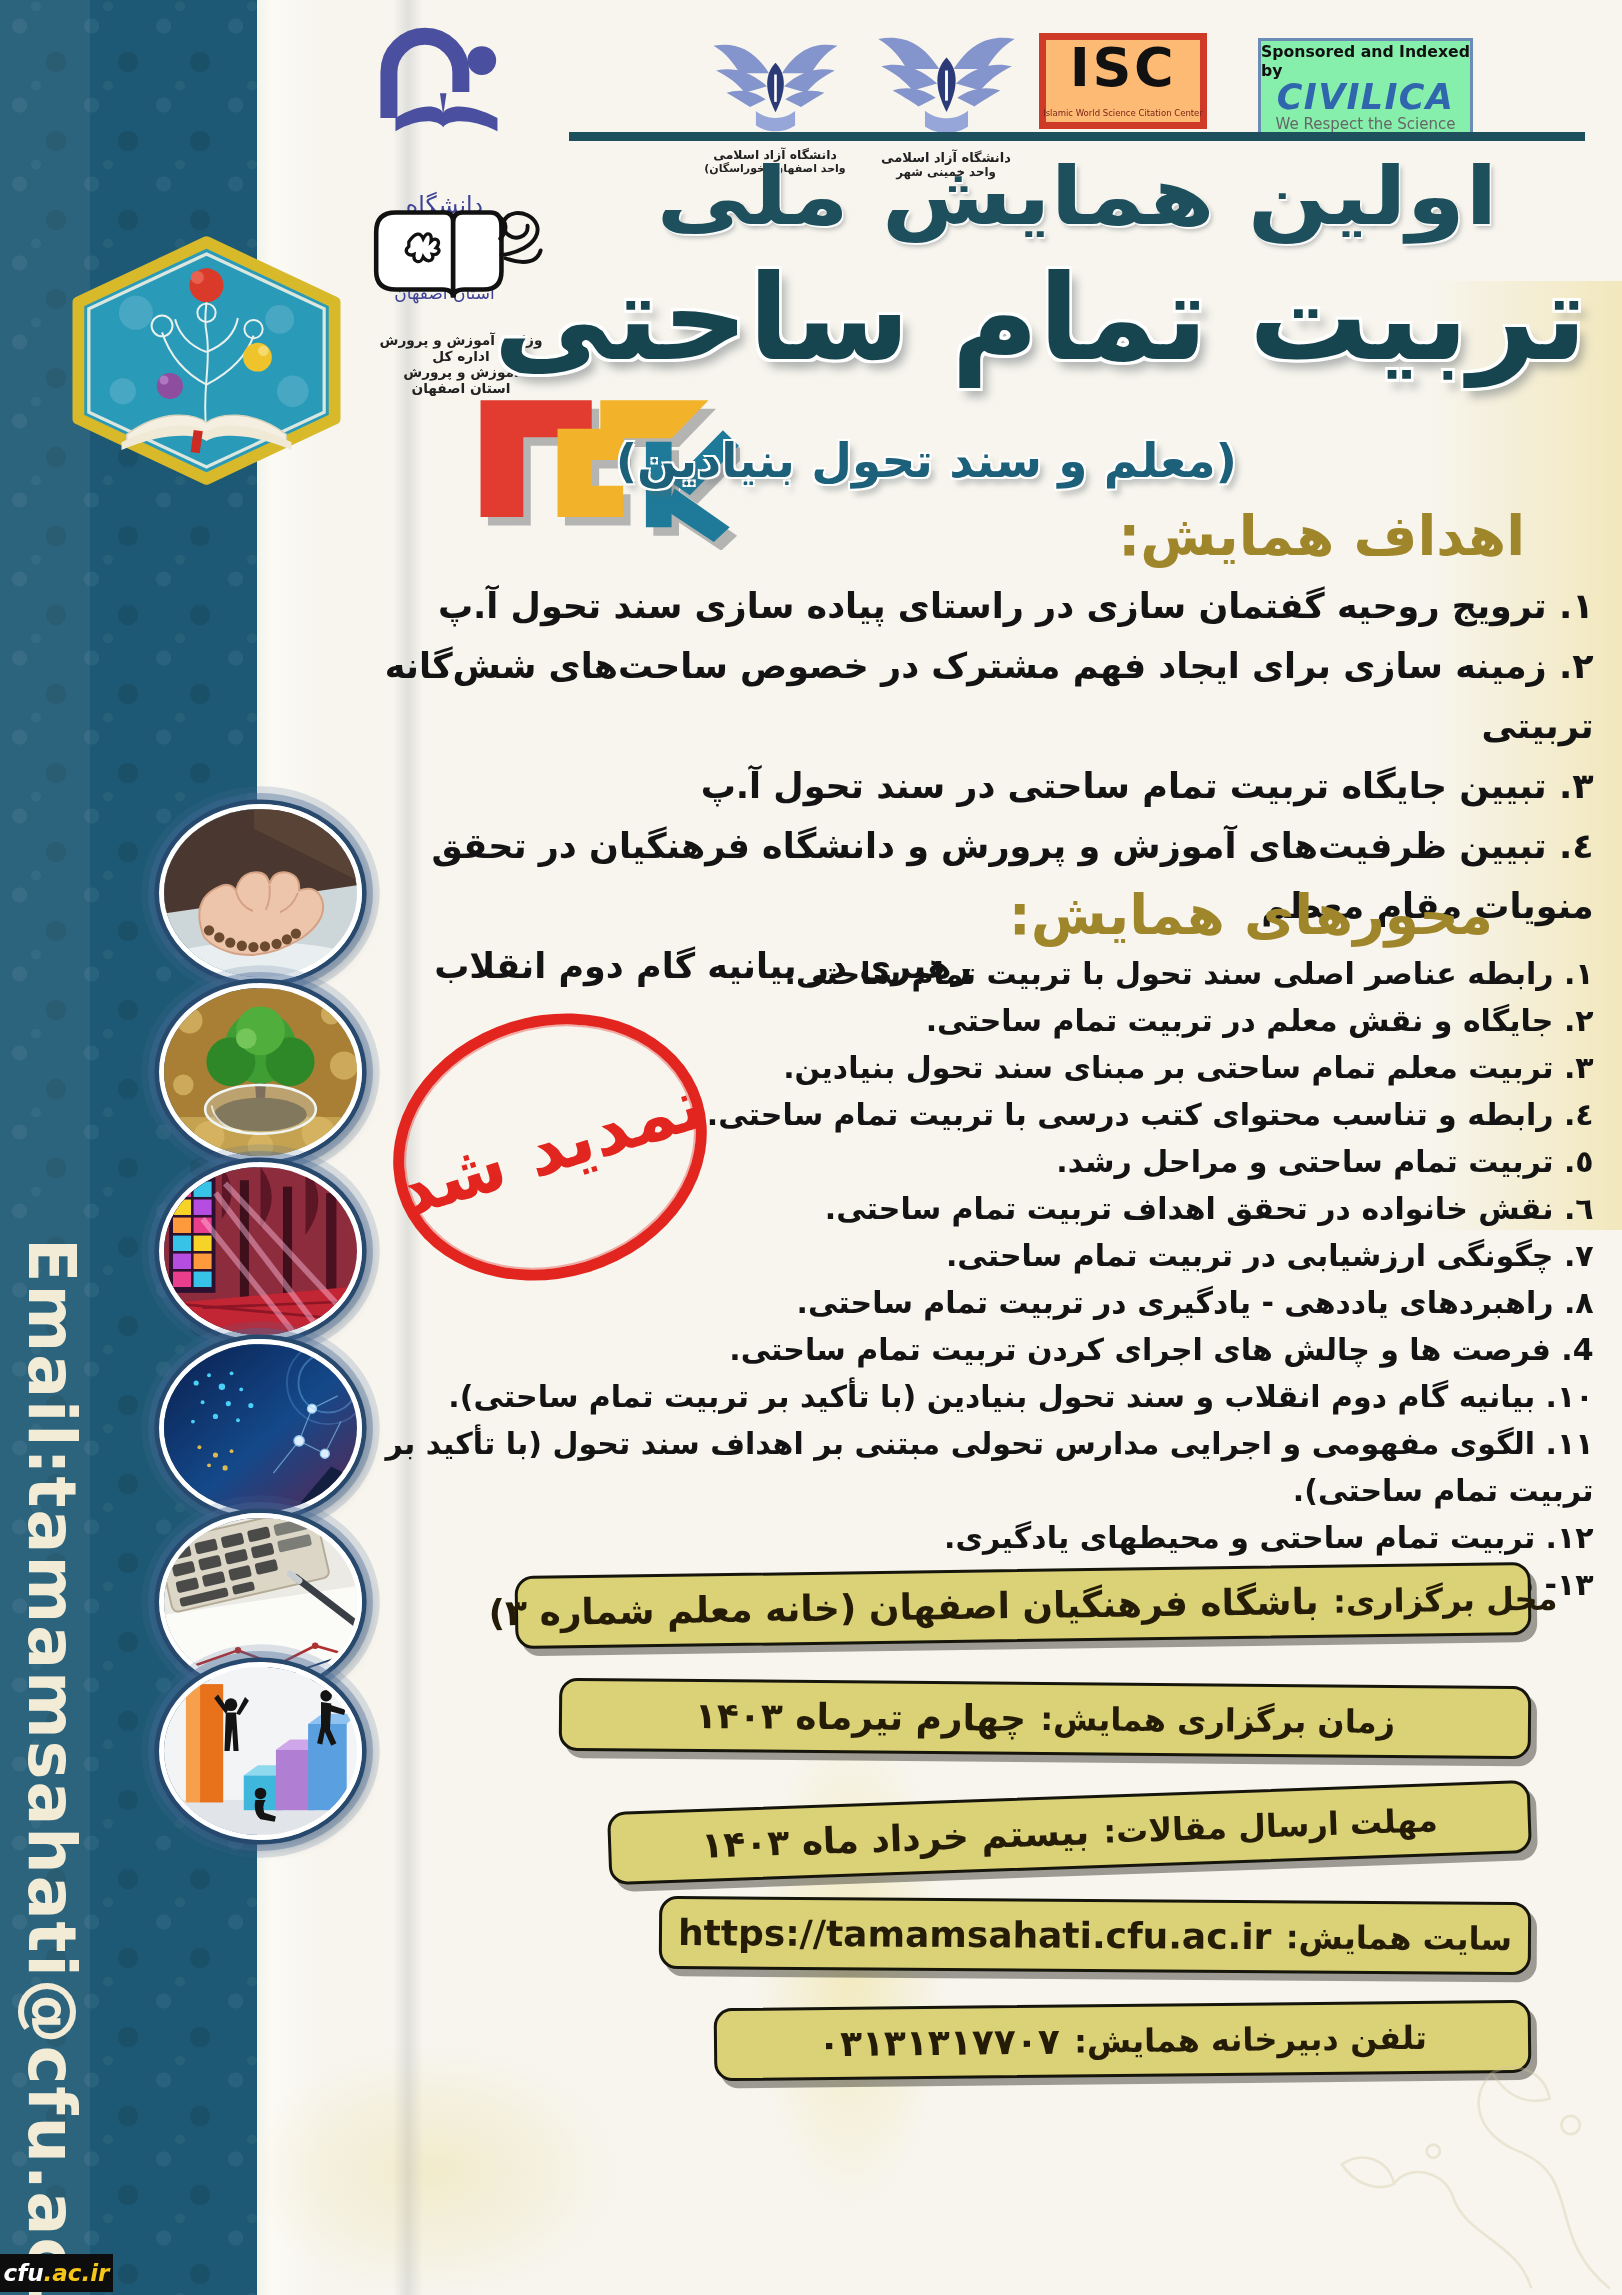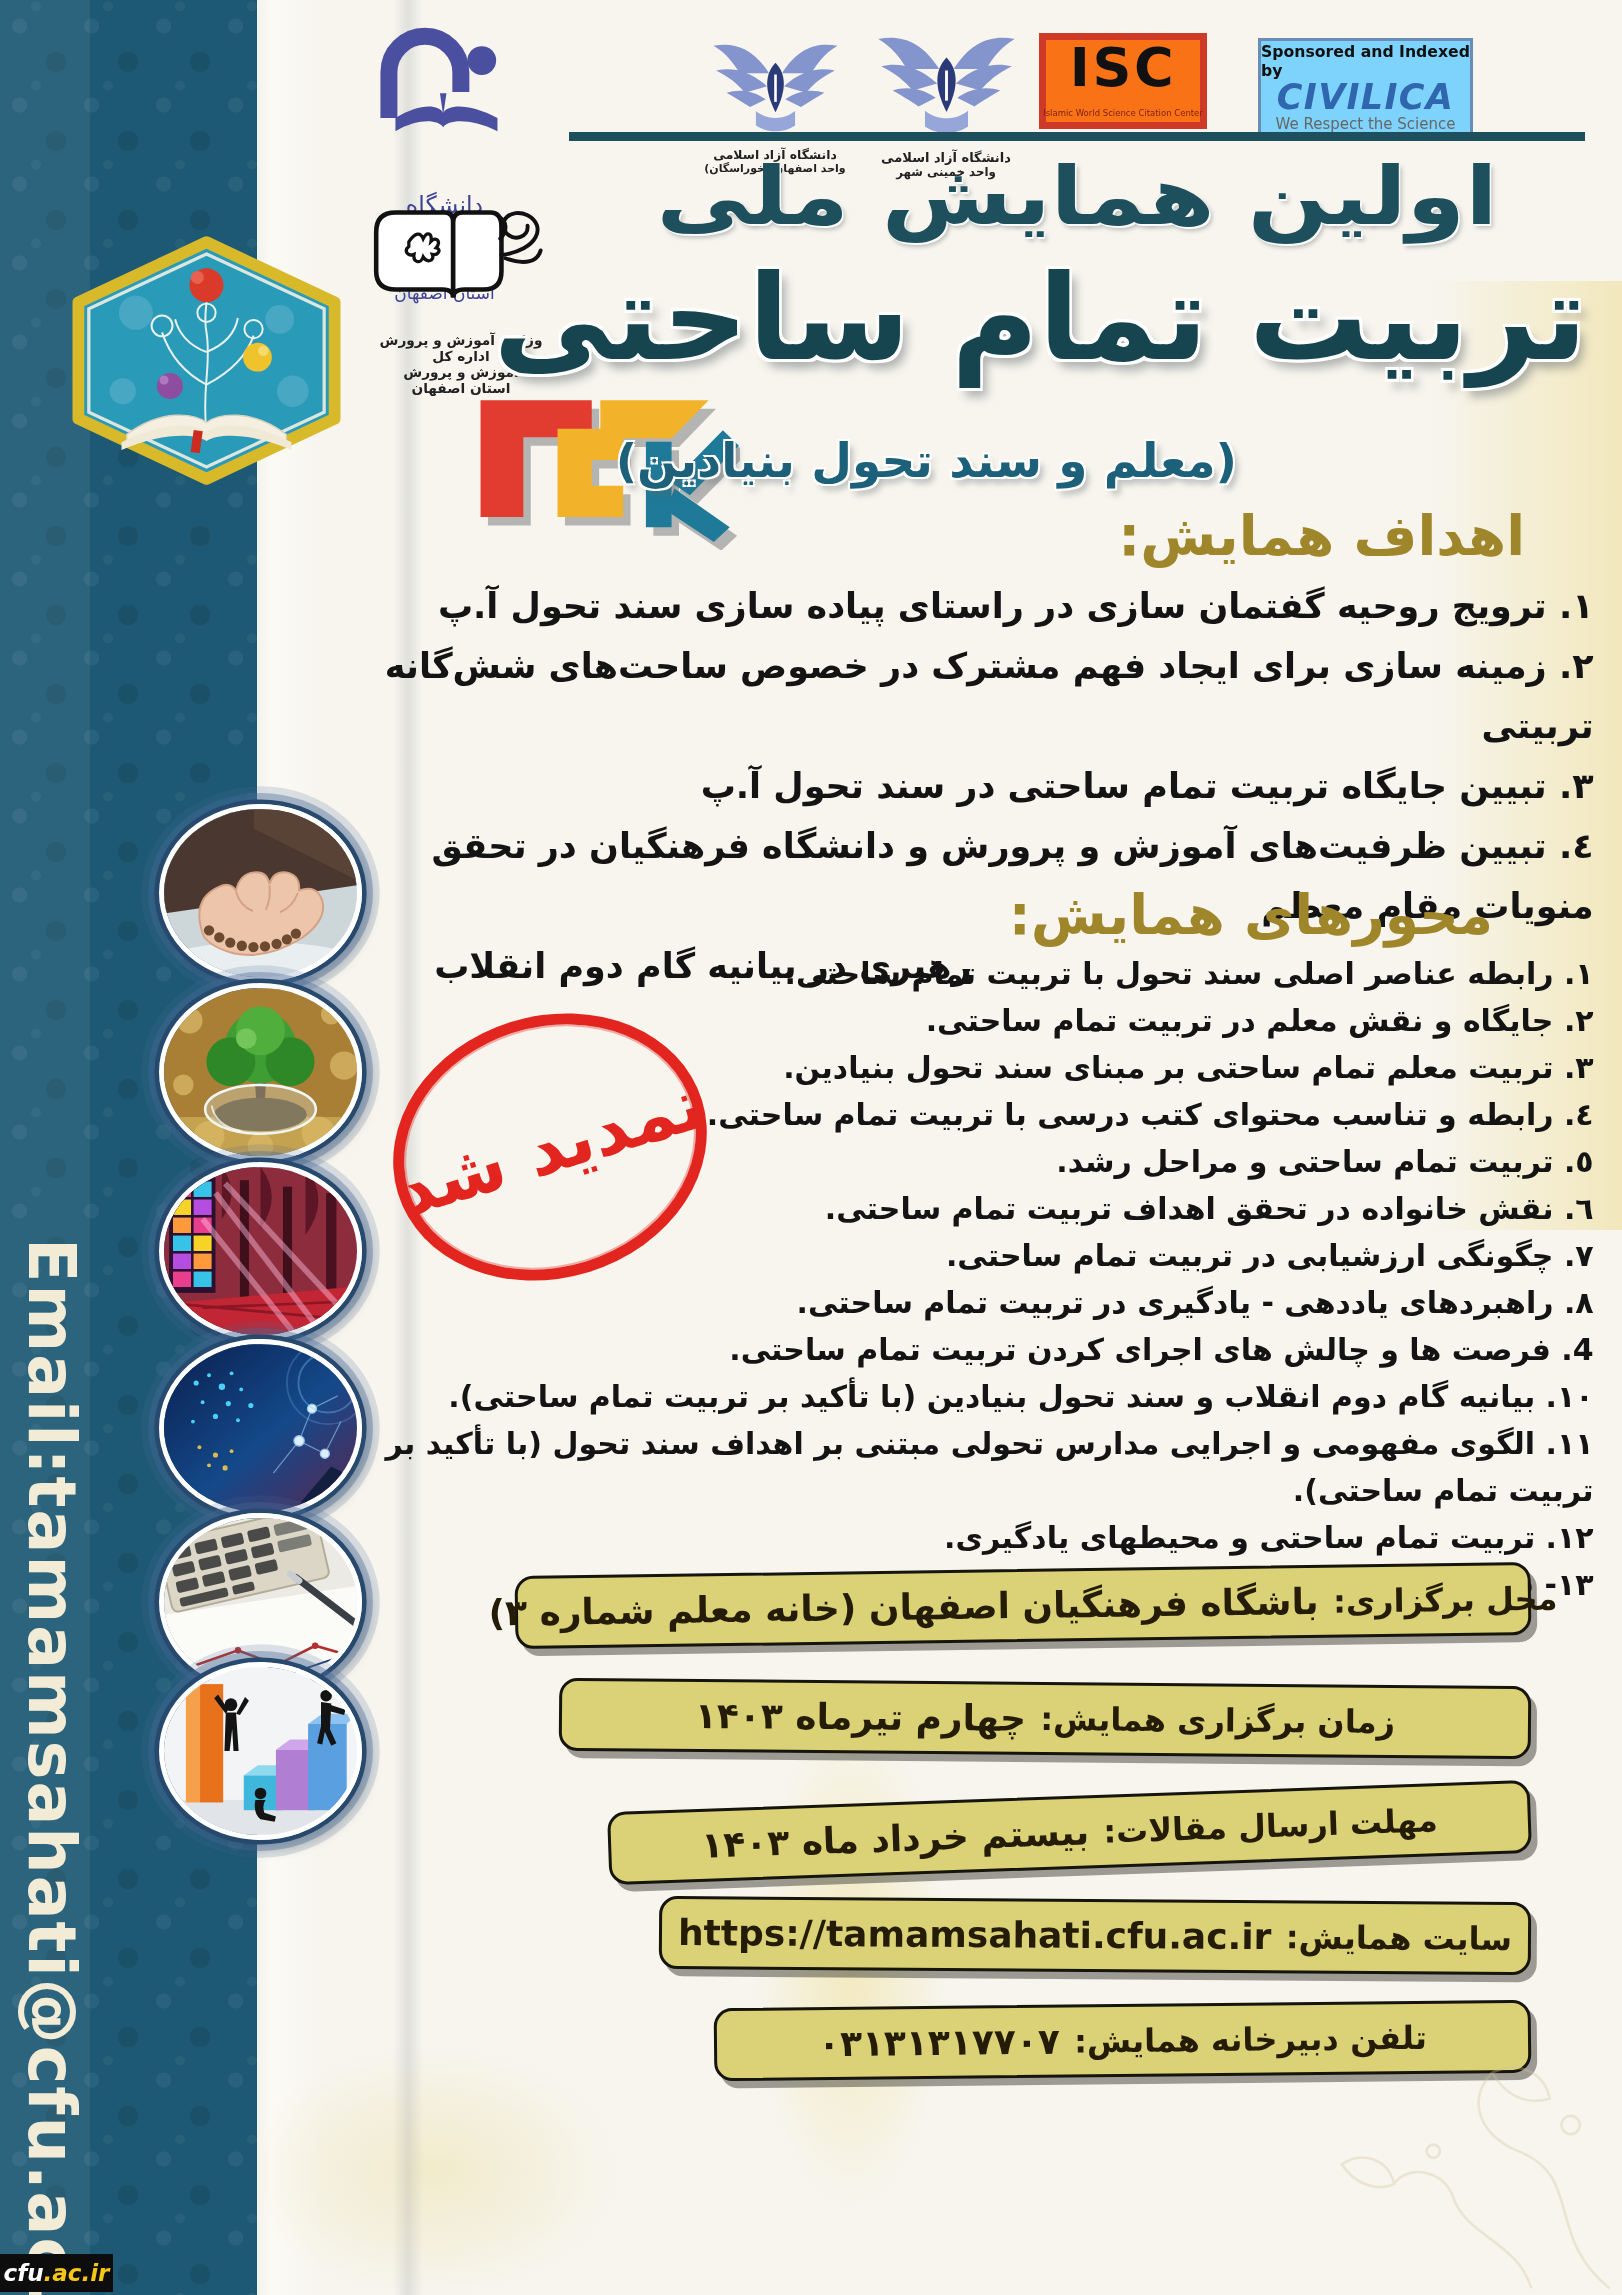--- a/index.html
+++ b/index.html
@@ -73,25 +73,25 @@
 
   
   .ph{position:absolute;left:159px;width:203px;height:178px;border-radius:50%;overflow:hidden;border:5.9px solid #fff;
     box-shadow:0 0 0 4.6px #27496e,0 0 0 11px rgba(70,105,150,.38),0 0 0 17.7px rgba(70,105,150,.18),6.5px 7.9px 13px rgba(0,0,0,.28);}
   .ph svg{display:block;width:100%;height:100%;}
   .p1{top:804px;} .p2{top:983px;} .p3{top:1162px;} .p4{top:1339px;} .p5{top:1513px;} .p6{top:1662px;}
 
   
   .logo{position:absolute;text-align:center;}
   .logo .cap{direction:rtl;color:#3f4396;font-weight:normal;line-height:1.25;margin-top:33px;}
-  .isc-box{position:absolute;left:1039px;top:33px;width:168px;height:96px;background:#f97316;border:7.2px solid #cf3a28;
+  .isc-box{position:absolute;left:1039px;top:33px;width:168px;height:96px;background:#fdba74;border:7.2px solid #cf3a28;
     display:flex;flex-direction:column;align-items:center;justify-content:center;}
   .isc-box .acr{font-size:54px;font-weight:bold;color:#111;letter-spacing:2.6px;line-height:.9;}
   .isc-box .sub{font-size:8.5px;color:#7a1f15;white-space:nowrap;margin-top:15px;}
-  .civ-box{position:absolute;left:1258px;top:38px;width:215px;height:98px;background:#7dd3fc;border:3.3px solid #6a8cb5;
+  .civ-box{position:absolute;left:1258px;top:38px;width:215px;height:98px;background:#86efac;border:3.3px solid #6a8cb5;
     display:flex;flex-direction:column;align-items:center;justify-content:center;}
   .civ-box .l1{font-size:15.7px;font-weight:bold;color:#111;}
   .civ-box .l2{font-size:35px;font-weight:bold;color:#2f66ad;letter-spacing:1.3px;line-height:1;font-style:italic;}
   .civ-box .l3{font-size:15px;color:#666;}
   .mini-cap{direction:rtl;color:#222;font-weight:bold;}
 
   .watermark{position:absolute;right:0;bottom:0;opacity:.55;}
 </style>
 </head>
 <body>

